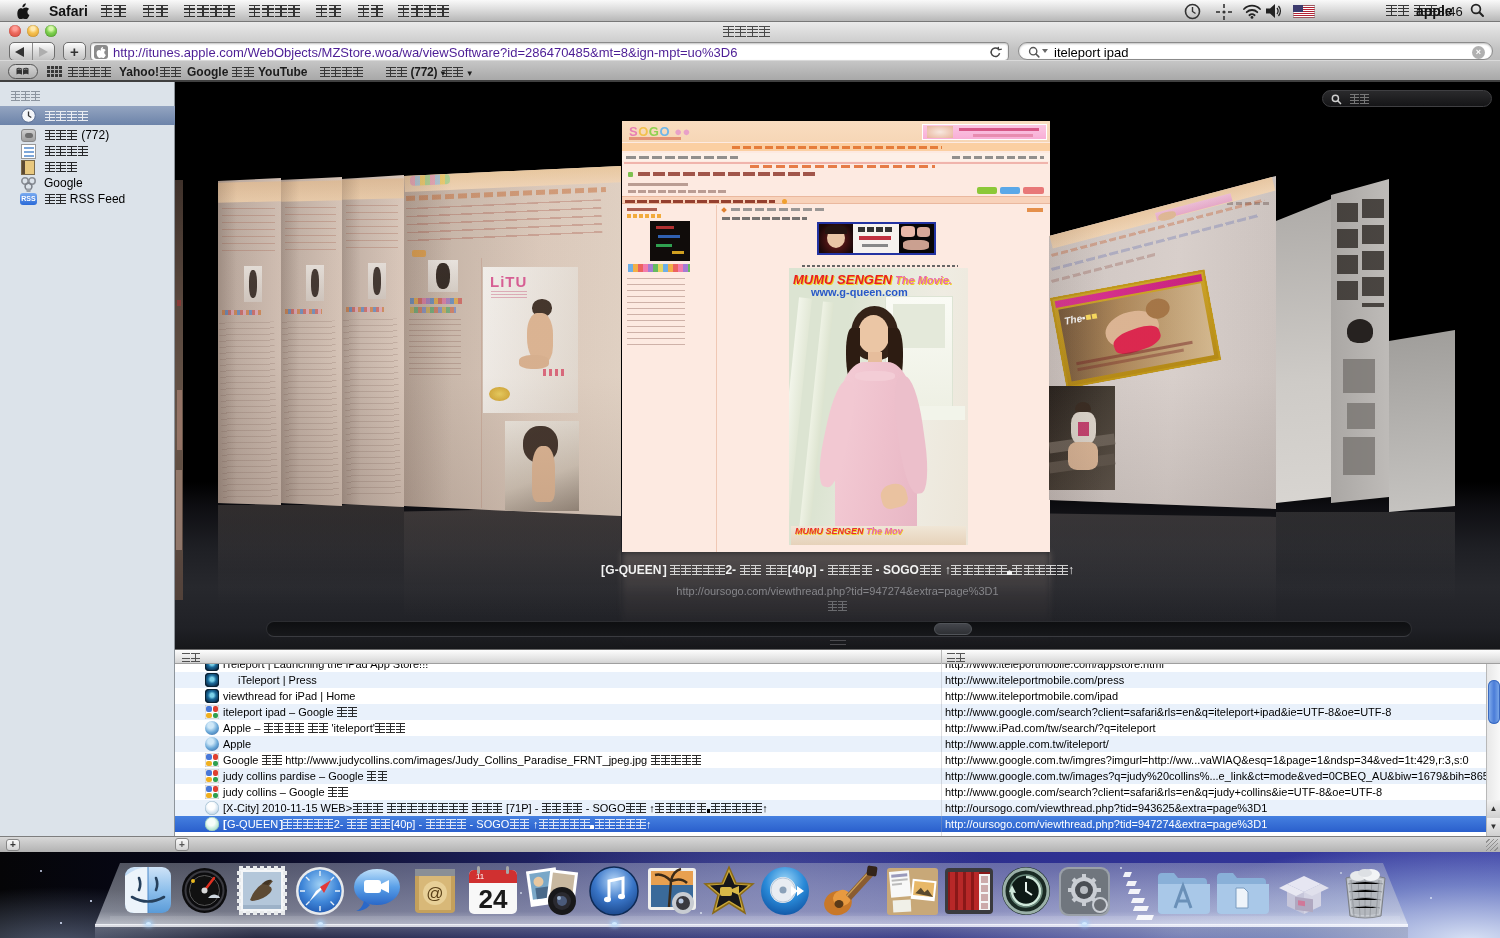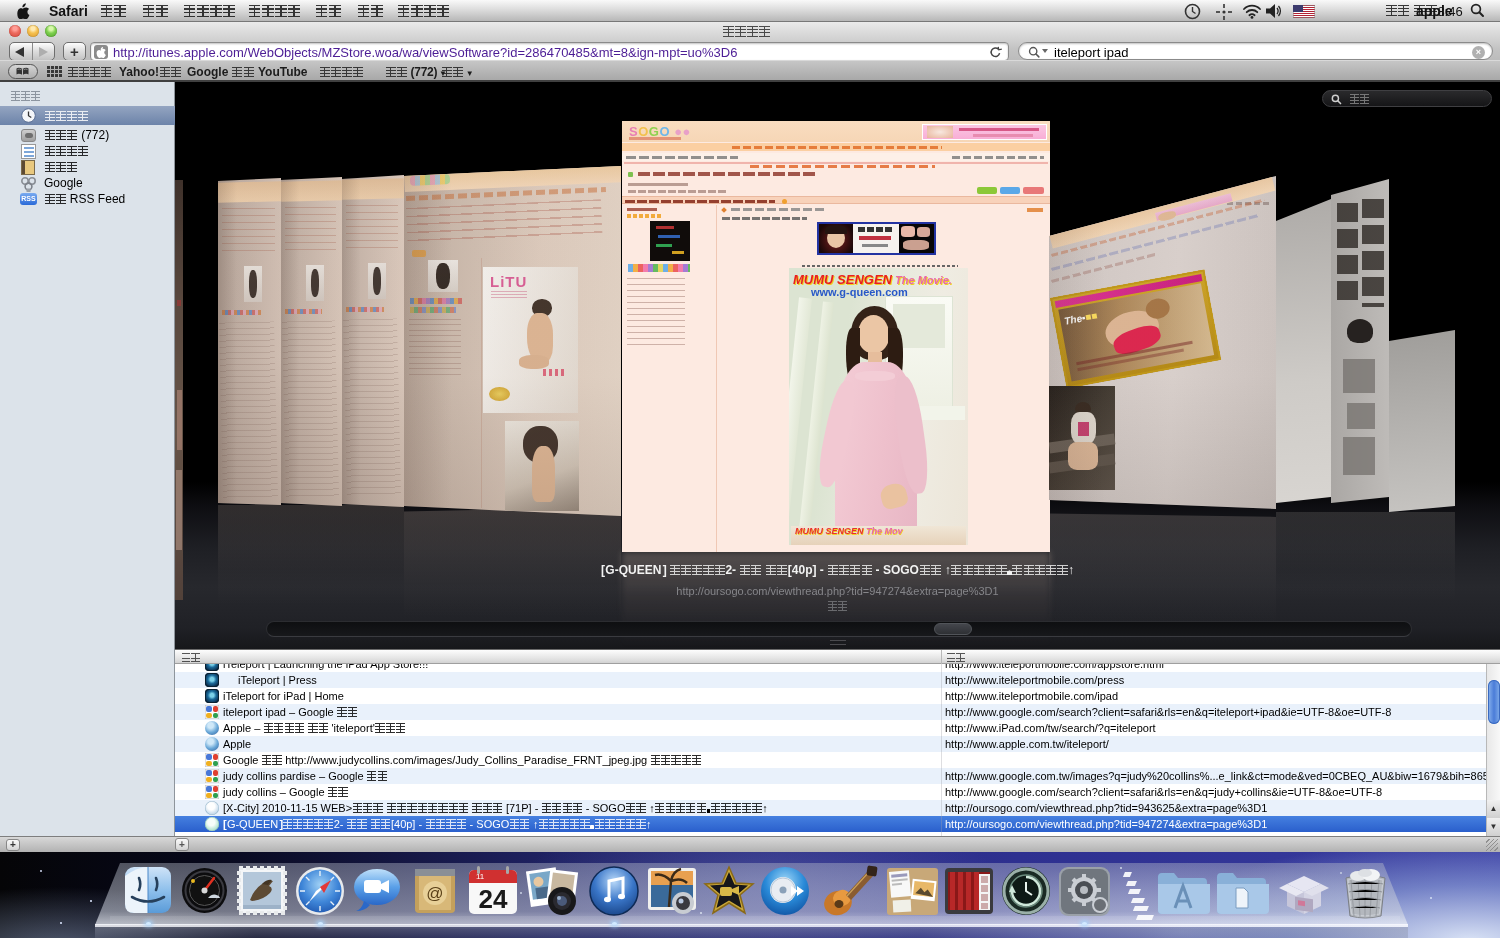--- a/index.html
+++ b/index.html
@@ -378,21 +378,21 @@
     <span class="ab" style="left:48px;top:2px;white-space:nowrap">iTeleport | Launching the iPad App Store!!!</span>
     <span class="ab" style="left:770px;top:2px;white-space:nowrap">http://www.iteleportmobile.com/appstore.html</span>
   </div>
 <div class="ab" style="left:175px;top:672px;width:1311px;height:16px;background:#e9f1fb;color:#000;font-size:11px">
     <span class="ab" style="left:30px;top:1px;width:14px;height:14px;border-radius:4px;background:radial-gradient(circle at 50% 45%,#7ad0e8 0 18%,#1a6a9a 40%,#0a2a4a 75%);box-shadow:inset 0 0 0 1px #0a2030"></span>
     <span class="ab" style="left:63px;top:2px;white-space:nowrap">iTeleport | Press</span>
     <span class="ab" style="left:770px;top:2px;white-space:nowrap">http://www.iteleportmobile.com/press</span>
   </div>
 <div class="ab" style="left:175px;top:688px;width:1311px;height:16px;background:#fff;color:#000;font-size:11px">
     <span class="ab" style="left:30px;top:1px;width:14px;height:14px;border-radius:4px;background:radial-gradient(circle at 50% 45%,#7ad0e8 0 18%,#1a6a9a 40%,#0a2a4a 75%);box-shadow:inset 0 0 0 1px #0a2030"></span>
-    <span class="ab" style="left:48px;top:2px;white-space:nowrap">iTeleport for iPad | Home</span>
+    <span class="ab" style="left:48px;top:2px;white-space:nowrap">viewthread for iPad | Home</span>
     <span class="ab" style="left:770px;top:2px;white-space:nowrap">http://www.iteleportmobile.com/ipad</span>
   </div>
 <div class="ab" style="left:175px;top:704px;width:1311px;height:16px;background:#e9f1fb;color:#000;font-size:11px">
     <span class="ab" style="left:30px;top:1px;width:14px;height:14px;background:#fff;box-shadow:inset 0 0 0 .5px #bbb">
       <span class="ab" style="left:1px;top:1px;width:6px;height:6px;background:#4878d8;border-radius:2px"></span>
       <span class="ab" style="left:7.5px;top:1px;width:5px;height:6px;background:#e04030;border-radius:2px"></span>
       <span class="ab" style="left:1px;top:7.5px;width:6px;height:5px;background:#f0b020;border-radius:2px"></span>
       <span class="ab" style="left:7.5px;top:7.5px;width:5px;height:5px;background:#30a050;border-radius:2px"></span>
     </span>
     <span class="ab" style="left:48px;top:2px;white-space:nowrap">iteleport ipad – Google <i class="g"></i><i class="g"></i></span>
@@ -409,20 +409,21 @@
     <span class="ab" style="left:770px;top:2px;white-space:nowrap">http://www.apple.com.tw/iteleport/</span>
   </div>
 <div class="ab" style="left:175px;top:752px;width:1311px;height:16px;background:#fff;color:#000;font-size:11px">
     <span class="ab" style="left:30px;top:1px;width:14px;height:14px;background:#fff;box-shadow:inset 0 0 0 .5px #bbb">
       <span class="ab" style="left:1px;top:1px;width:6px;height:6px;background:#4878d8;border-radius:2px"></span>
       <span class="ab" style="left:7.5px;top:1px;width:5px;height:6px;background:#e04030;border-radius:2px"></span>
       <span class="ab" style="left:1px;top:7.5px;width:6px;height:5px;background:#f0b020;border-radius:2px"></span>
       <span class="ab" style="left:7.5px;top:7.5px;width:5px;height:5px;background:#30a050;border-radius:2px"></span>
     </span>
     <span class="ab" style="left:48px;top:2px;white-space:nowrap">Google <i class="g"></i><i class="g"></i> http://www.judycollins.com/images/Judy_Collins_Paradise_FRNT_jpeg.jpg <i class="g"></i><i class="g"></i><i class="g"></i><i class="g"></i><i class="g"></i></span>
+    <span class="ab" style="left:770px;top:2px;white-space:nowrap">http://www.google.com.tw/imgres?imgurl=http://ww...vaWIAQ&amp;esq=1&amp;page=1&amp;ndsp=34&amp;ved=1t:429,r:3,s:0</span>
   </div>
 <div class="ab" style="left:175px;top:768px;width:1311px;height:16px;background:#e9f1fb;color:#000;font-size:11px">
     <span class="ab" style="left:30px;top:1px;width:14px;height:14px;background:#fff;box-shadow:inset 0 0 0 .5px #bbb">
       <span class="ab" style="left:1px;top:1px;width:6px;height:6px;background:#4878d8;border-radius:2px"></span>
       <span class="ab" style="left:7.5px;top:1px;width:5px;height:6px;background:#e04030;border-radius:2px"></span>
       <span class="ab" style="left:1px;top:7.5px;width:6px;height:5px;background:#f0b020;border-radius:2px"></span>
       <span class="ab" style="left:7.5px;top:7.5px;width:5px;height:5px;background:#30a050;border-radius:2px"></span>
     </span>
     <span class="ab" style="left:48px;top:2px;white-space:nowrap">judy collins pardise – Google <i class="g"></i><i class="g"></i></span>
     <span class="ab" style="left:770px;top:2px;white-space:nowrap">http://www.google.com.tw/images?q=judy%20collins%...e_link&amp;ct=mode&amp;ved=0CBEQ_AU&amp;biw=1679&amp;bih=865</span>

